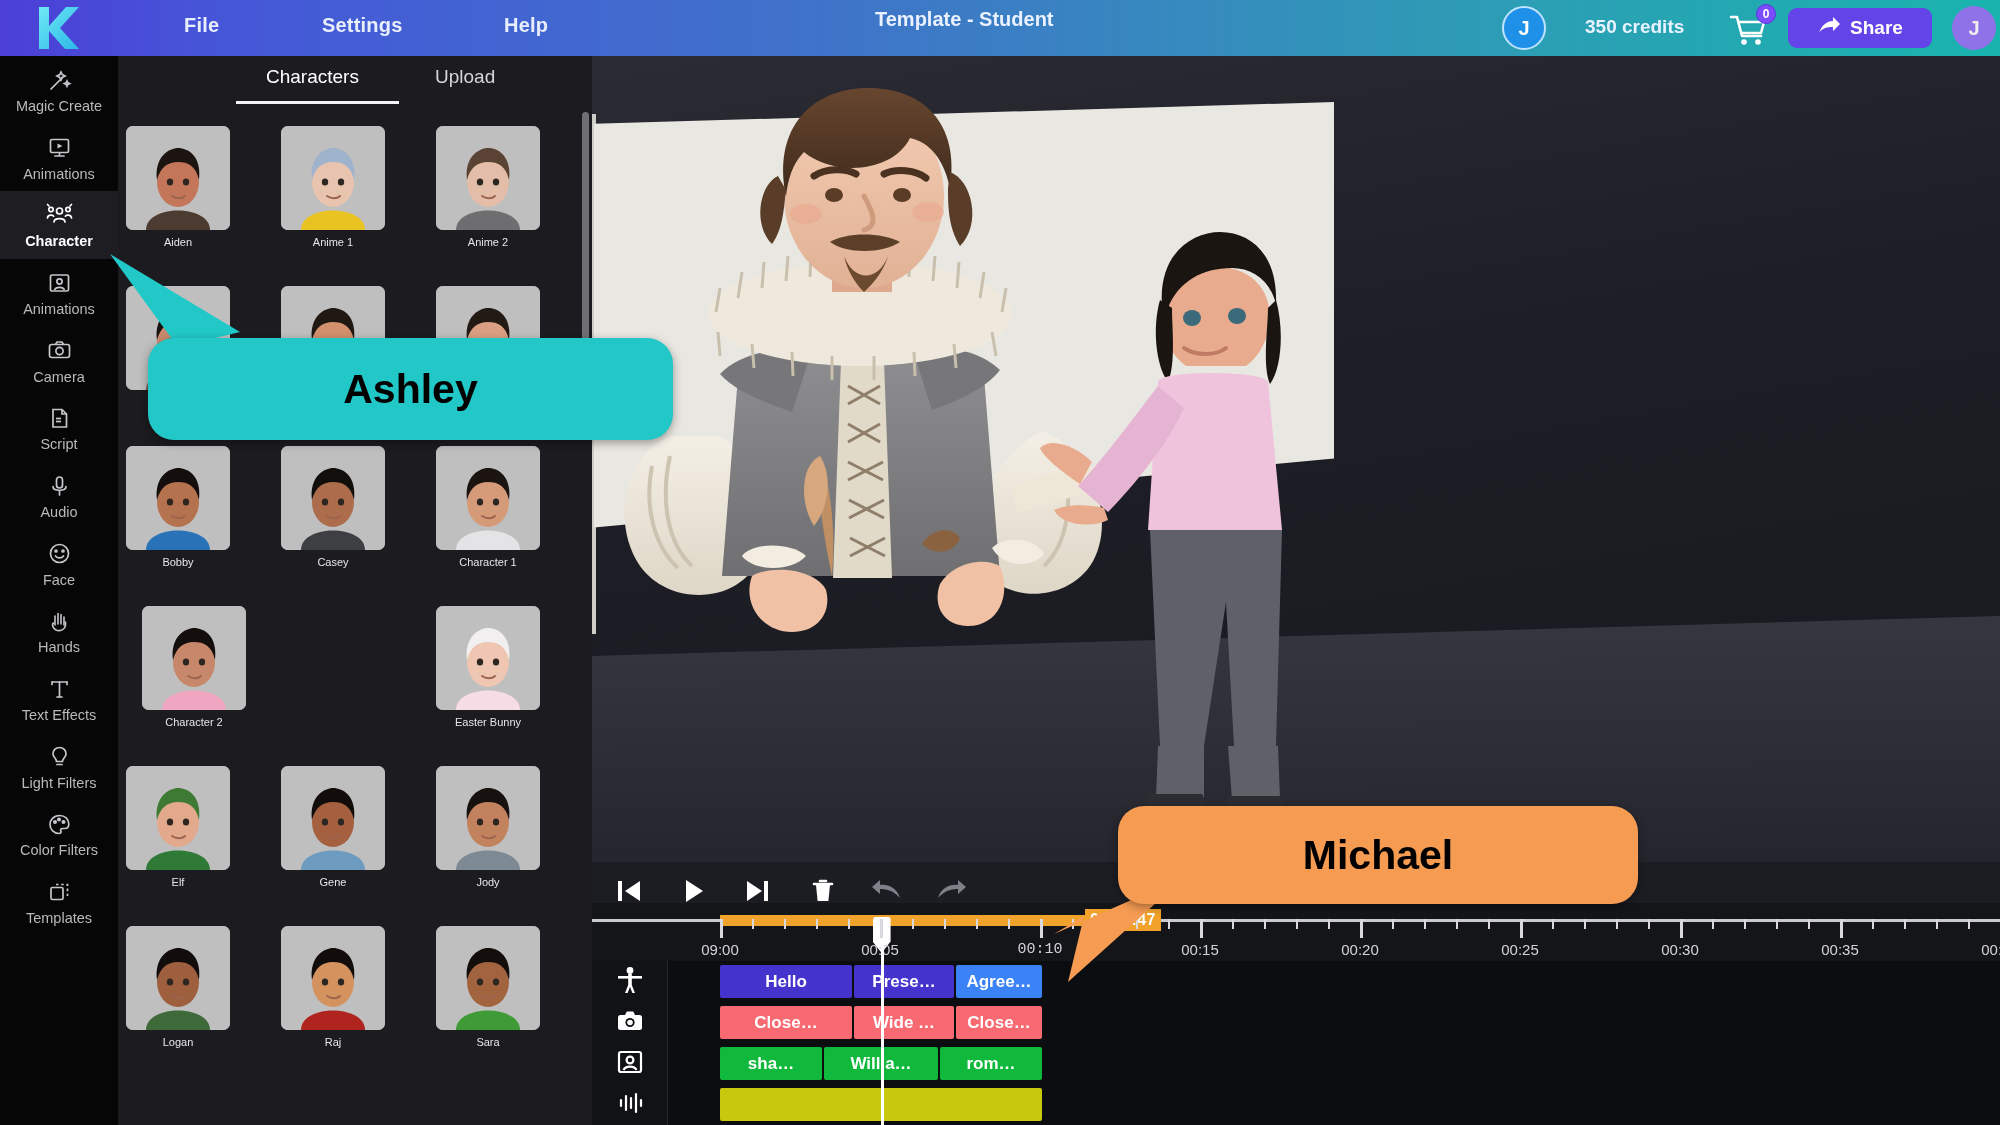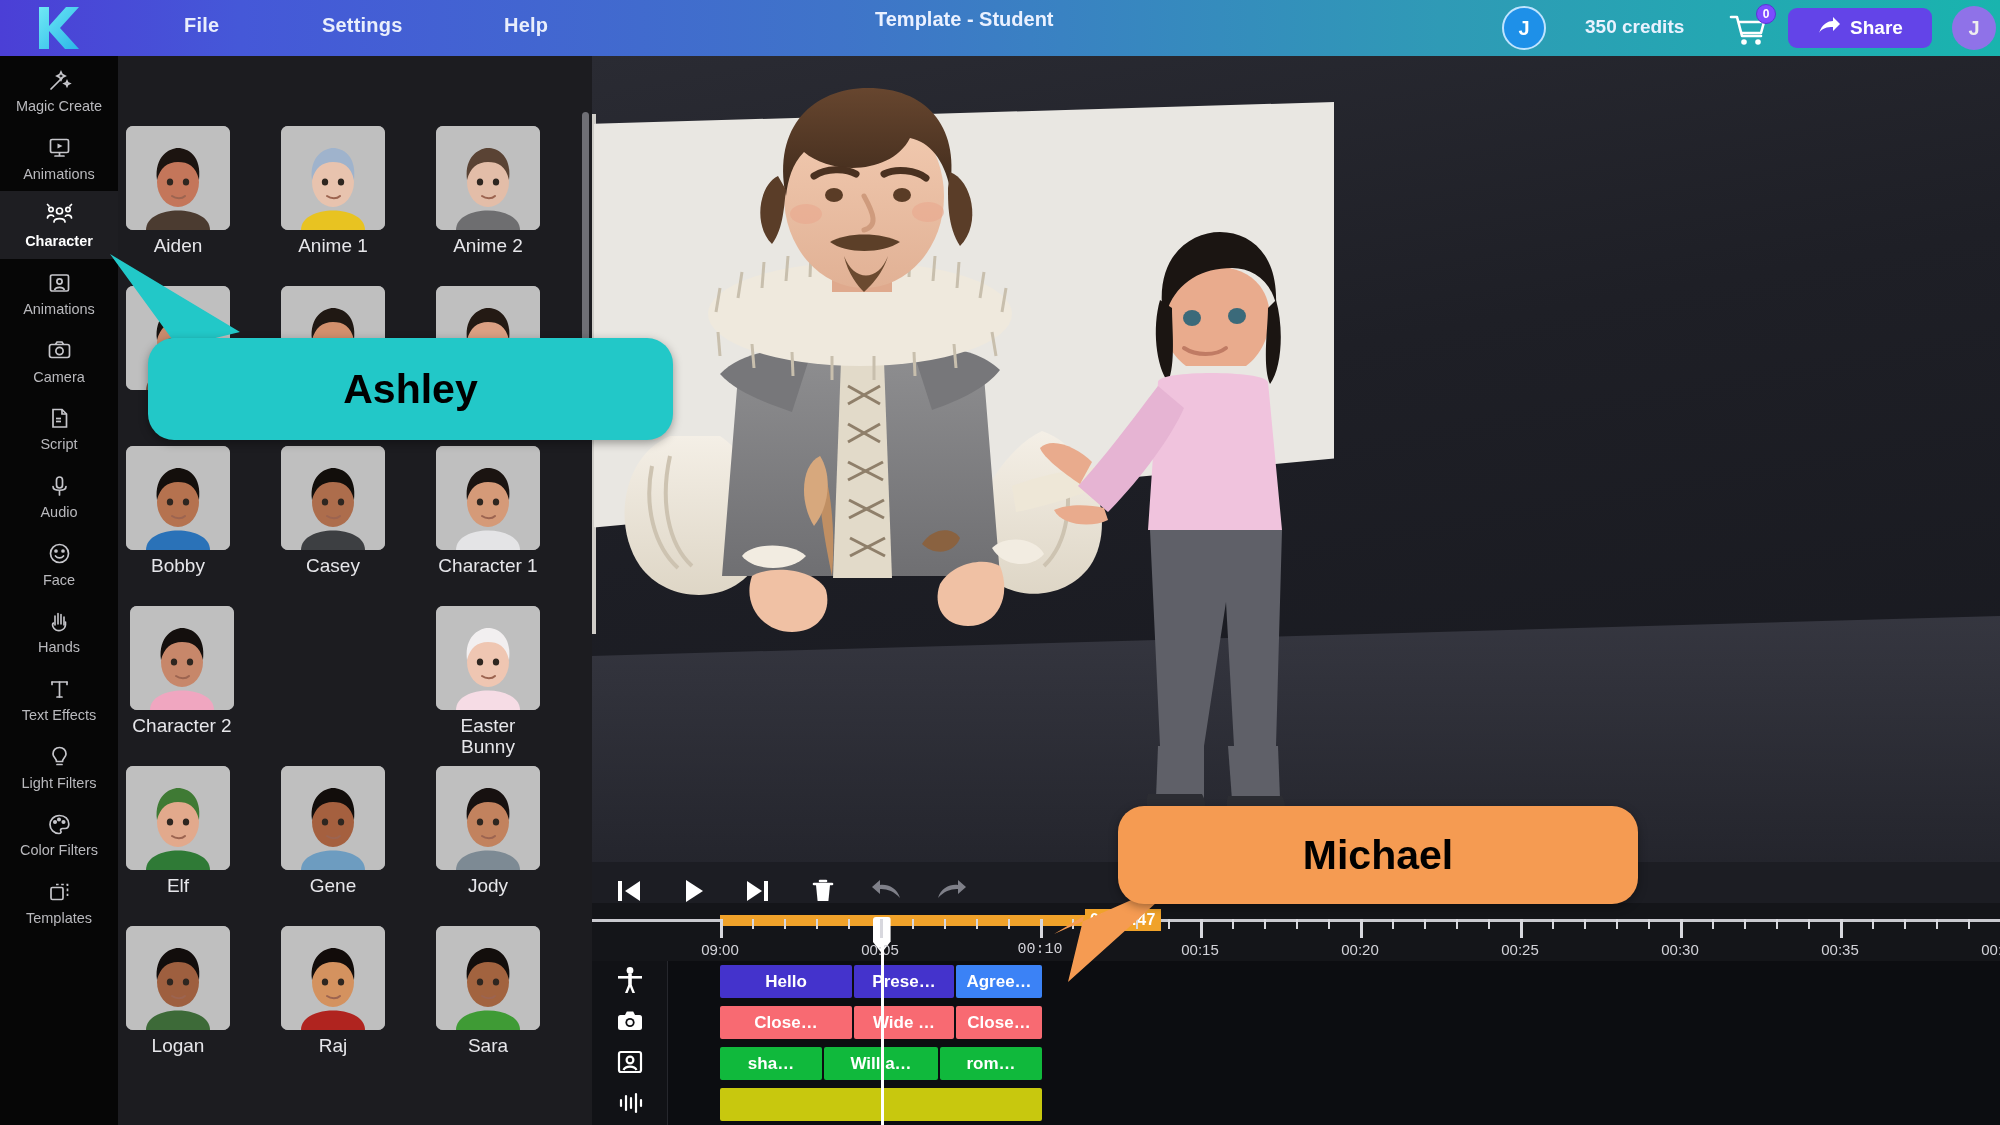--- a/index.html
+++ b/index.html
@@ -70,21 +70,21 @@
   .tabs { position:relative; height:56px; }
   .tab { position:absolute; top:10px; color:#d6d6da; font-size:19px; cursor:pointer; }
   .tab.active { color:#fff; }
   .tab-underline { position:absolute; left:118px; top:45px; width:163px; height:3px; background:#f4f4f6; }
   .grid { position:absolute; left:0; top:62px; width:464px; height:1002px; }
   .cell { position:absolute; width:104px; }
   .thumb {
     width:104px; height:104px; border-radius:7px; background:#bdbdbd;
     position:relative; overflow:hidden;
   }
-  .cname { margin-top:6px; text-align:center; color:#e6e6ea; font-size:19px; line-height:1.1; }
+  .cname { margin-top:6px; text-align:center; color:#e6e6ea; font-size:11px; line-height:1.1; }
   .panel-scroll {
     position:absolute; left:582px; top:112px; width:7px; height:260px;
     background:#6f6f75; border-radius:4px;
   }
 
   
   .stage {
     position:absolute; left:592px; top:56px; width:1408px; height:806px;
     background: linear-gradient(170deg,#2a2b33 0%,#1e1f26 40%,#17181e 100%);
   }
@@ -373,20 +373,26 @@
           <rect x="4" y="7.5" width="12" height="12" rx="1.4"></rect>
           <path d="M9 4.5 L20.5 4.5 L20.5 16" stroke-dasharray="2.6 2.6"></path>
             </g>
           </svg>
       </div>
       <div class="ri-lbl">Templates</div>
     </div>
   </div>
 
   <div class="panel">
+    <div class="tabs">
+      <div class="tab active" style="left:148px">Characters</div>
+      <div class="tab" style="left:317px">Upload</div>
+      <div class="tab" style="left:481px">Mine</div>
+      <div class="tab-underline"></div>
+    </div>
     <div class="grid" id="char-grid">
         <div class="cell" style="left: 8px; top: 8px;">
           <div class="thumb"><svg width="104" height="104" viewBox="0 0 104 104">
               <rect width="104" height="104" fill="#bfbfbf"></rect>
               <path d="M20 104 C20 78 84 78 84 104 Z" fill="#4b3b30"></path>
               <ellipse cx="52" cy="56" rx="21" ry="25" fill="#c4765a"></ellipse>
               <path d="M31 54 C28 30 44 22 52 22 C62 22 76 30 73 54 C70 40 62 36 52 36 C41 36 34 42 31 54 Z" fill="#1c1410"></path>
               <ellipse cx="44" cy="56" rx="3.2" ry="3.6" fill="#2e2620"></ellipse>
               <ellipse cx="60" cy="56" rx="3.2" ry="3.6" fill="#2e2620"></ellipse>
               <path d="M46 70 C50 73 56 73 59 70" stroke="#9c6450" stroke-width="2" fill="none" stroke-linecap="round"></path>
@@ -482,21 +488,21 @@
               <rect width="104" height="104" fill="#bfbfbf"></rect>
               <path d="M20 104 C20 78 84 78 84 104 Z" fill="#e4e4e6"></path>
               <ellipse cx="52" cy="56" rx="21" ry="25" fill="#d59a78"></ellipse>
               <path d="M31 54 C28 30 44 22 52 22 C62 22 76 30 73 54 C70 40 62 36 52 36 C41 36 34 42 31 54 Z" fill="#1b1411"></path>
               <ellipse cx="44" cy="56" rx="3.2" ry="3.6" fill="#2e2620"></ellipse>
               <ellipse cx="60" cy="56" rx="3.2" ry="3.6" fill="#2e2620"></ellipse>
               <path d="M46 70 C50 73 56 73 59 70" stroke="#9c6450" stroke-width="2" fill="none" stroke-linecap="round"></path>
             </svg></div>
           <div class="cname">Character 1</div>
         </div>
-        <div class="cell" style="left: 12px; top: 488px;">
+        <div class="cell" style="left: 24px; top: 488px;">
           <div class="thumb"><svg width="104" height="104" viewBox="0 0 104 104">
               <rect width="104" height="104" fill="#bfbfbf"></rect>
               <path d="M20 104 C20 78 84 78 84 104 Z" fill="#f0a6c0"></path>
               <ellipse cx="52" cy="56" rx="21" ry="25" fill="#c7876a"></ellipse>
               <path d="M31 54 C28 30 44 22 52 22 C62 22 76 30 73 54 C70 40 62 36 52 36 C41 36 34 42 31 54 Z" fill="#140f0d"></path>
               <ellipse cx="44" cy="56" rx="3.2" ry="3.6" fill="#2e2620"></ellipse>
               <ellipse cx="60" cy="56" rx="3.2" ry="3.6" fill="#2e2620"></ellipse>
               <path d="M46 70 C50 73 56 73 59 70" stroke="#9c6450" stroke-width="2" fill="none" stroke-linecap="round"></path>
             </svg></div>
           <div class="cname">Character 2</div>

